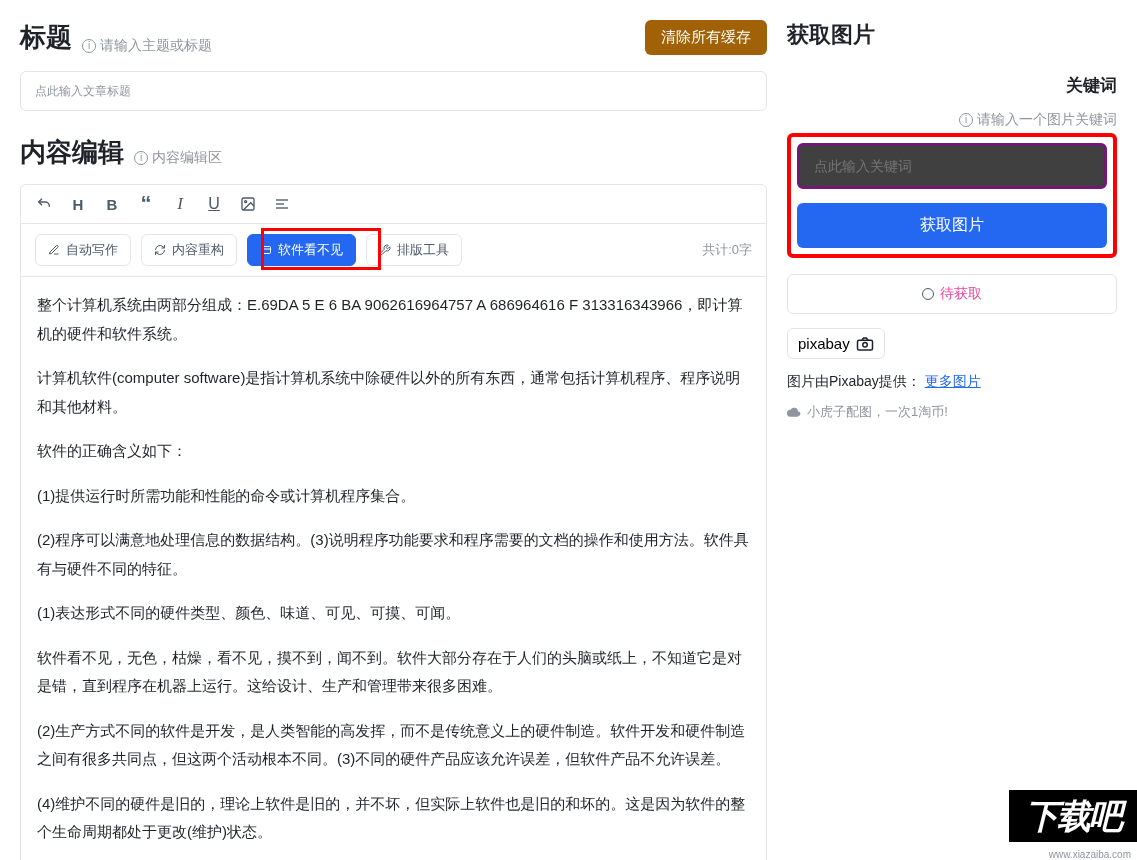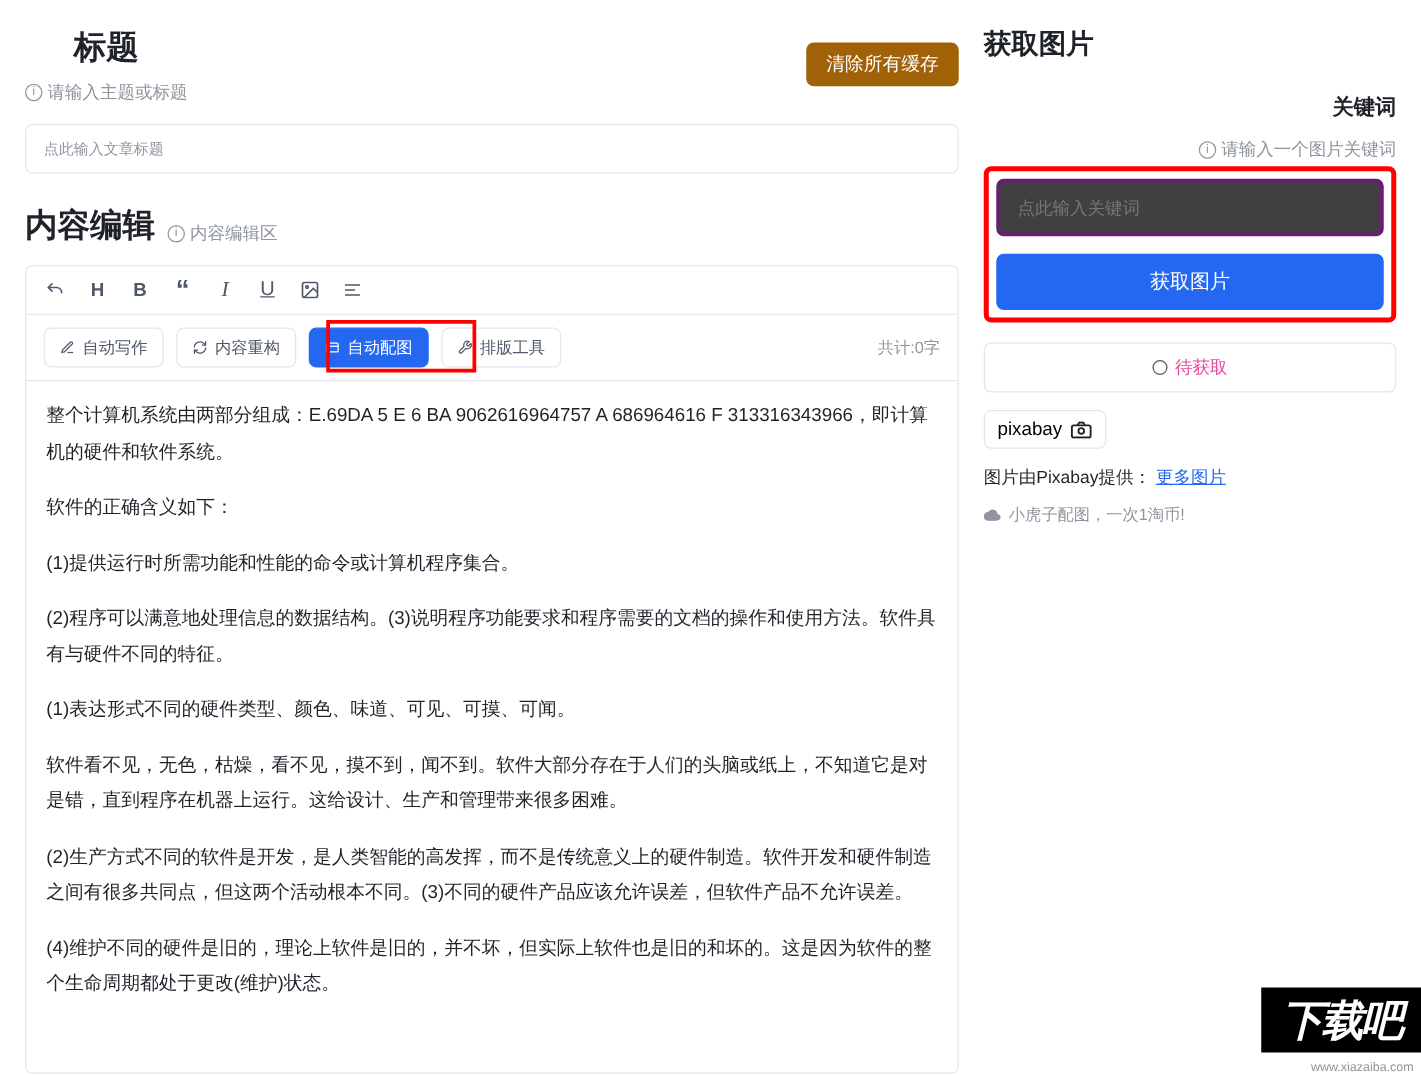--- a/index.html
+++ b/index.html
@@ -3,21 +3,21 @@
 <meta charset="utf-8">
 <style>
 * { box-sizing: border-box; margin: 0; padding: 0; }
 body { font-family: -apple-system, "PingFang SC", "Microsoft YaHei", sans-serif; background: #fff; width: 1137px; height: 860px; position: relative; }
 .main-container { display: flex; gap: 20px; padding: 20px; }
 .left-panel { flex: 1; min-width: 0; }
 .right-panel { width: 330px; }
 
 
 .title-row { display: flex; justify-content: space-between; align-items: center; margin-bottom: 16px; }
-.title-left { display: flex; align-items: center; gap: 10px; flex-direction: column; }
+.title-left { display: flex; align-items: flex-end; gap: 10px; }
 .section-heading { font-size: 26px; font-weight: 600; color: #1f2329; }
 .hint-wrapper { display: inline-flex; align-items: center; gap: 4px; color: #8f959e; font-size: 14px; }
 .hint-icon { display: inline-block; width: 14px; height: 14px; border: 1px solid #8f959e; border-radius: 50%; font-size: 10px; line-height: 12px; text-align: center; color: #8f959e; }
 
 .btn-primary { background: #a16207; color: #fff; border: none; border-radius: 6px; padding: 8px 16px; font-size: 15px; cursor: pointer; }
 .btn-primary-large { background: #2468f2; color: #fff; border: none; border-radius: 6px; padding: 12px 16px; font-size: 16px; cursor: pointer; width: 100%; text-align: center; }
 
 .title-input { width: 100%; padding: 12px 14px; border: 1px solid #e5e6eb; border-radius: 6px; font-size: 12px; color: #8f959e; }
 .title-input::placeholder { color: #8f959e; }
 
@@ -134,35 +134,36 @@
               <path d="M3 22v-6h6"></path>
               <path d="M21 12a9 9 0 01-15 6.7L3 16"></path>
             </svg>
           <span>内容重构</span>
         </button>
         <button class="pill-btn active">
           <svg class="pill-icon" viewBox="0 0 24 24" fill="none" stroke="currentColor" stroke-width="2">
               <rect x="3" y="5" width="18" height="14" rx="2"></rect>
               <line x1="3" y1="10" x2="21" y2="10"></line>
             </svg>
-          <span>自动配图</span>
+          <span>软件看不见</span>
         </button>
         <button class="pill-btn">
           <svg class="pill-icon" viewBox="0 0 24 24" fill="none" stroke="currentColor" stroke-width="2">
               <path d="M14.7 6.3a1 1 0 000 1.4l1.6 1.6a1 1 0 001.4 0l3.77-3.77a6 6 0 01-7.94 7.94l-6.91 6.91a2.12 2.12 0 01-3-3l6.91-6.91a6 6 0 017.94-7.94l-3.76 3.76z"></path>
             </svg>
           <span>排版工具</span>
         </button>
         <span class="count-text">共计:0字</span>
         <div class="highlight-box" style="left:240px; top:4px; width:120px; height:42px;"></div>
       </div>
       <div class="toolbar-hr"></div>
 
       <div class="editor-content" id="editor-body">
           <p>整个计算机系统由两部分组成：E.69DA 5 E 6 BA 9062616964757 A 686964616 F 313316343966，即计算机的硬件和软件系统。</p>
+          <p>计算机软件(computer software)是指计算机系统中除硬件以外的所有东西，通常包括计算机程序、程序说明和其他材料。</p>
           <p>软件的正确含义如下：</p>
           <p>(1)提供运行时所需功能和性能的命令或计算机程序集合。</p>
           <p>(2)程序可以满意地处理信息的数据结构。(3)说明程序功能要求和程序需要的文档的操作和使用方法。软件具有与硬件不同的特征。</p>
           <p>(1)表达形式不同的硬件类型、颜色、味道、可见、可摸、可闻。</p>
           <p>软件看不见，无色，枯燥，看不见，摸不到，闻不到。软件大部分存在于人们的头脑或纸上，不知道它是对是错，直到程序在机器上运行。这给设计、生产和管理带来很多困难。</p>
           <p>(2)生产方式不同的软件是开发，是人类智能的高发挥，而不是传统意义上的硬件制造。软件开发和硬件制造之间有很多共同点，但这两个活动根本不同。(3)不同的硬件产品应该允许误差，但软件产品不允许误差。</p>
           <p>(4)维护不同的硬件是旧的，理论上软件是旧的，并不坏，但实际上软件也是旧的和坏的。这是因为软件的整个生命周期都处于更改(维护)状态。</p>
         </div>
     </div>
   </div>

